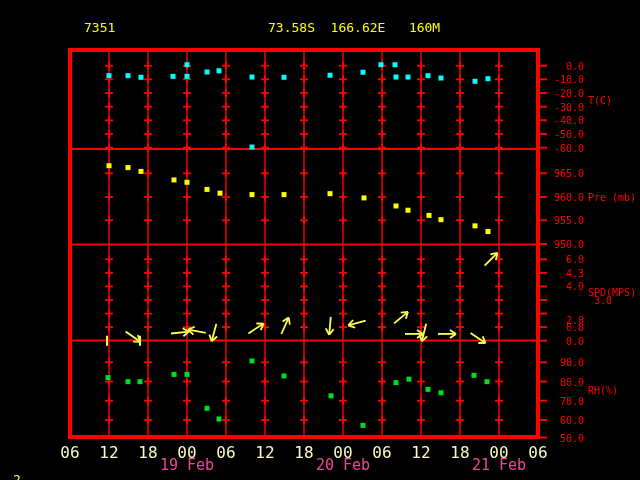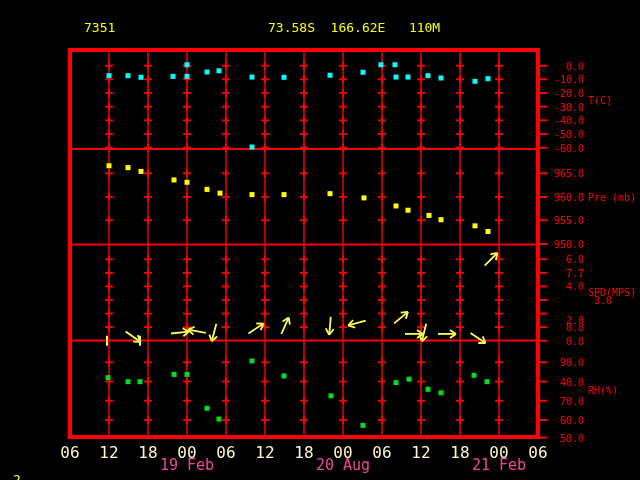--- a/index.html
+++ b/index.html
@@ -618,61 +618,61 @@
       <rect x="360.5" y="412.85943000000003" width="5" height="5" fill="#00dd22"></rect>
       <rect x="393.5" y="370.11702" width="5" height="5" fill="#00dd22"></rect>
       <rect x="406.5" y="366.66696" width="5" height="5" fill="#00dd22"></rect>
       <rect x="425.5" y="376.82547" width="5" height="5" fill="#00dd22"></rect>
       <rect x="438.5" y="380.27553" width="5" height="5" fill="#00dd22"></rect>
       <rect x="471.5" y="362.83356000000003" width="5" height="5" fill="#00dd22"></rect>
       <rect x="484.5" y="369.15867000000003" width="5" height="5" fill="#00dd22"></rect>
     </svg>
 
   <div class="hdr" style="left:84px;top:11px;">7351</div>
-  <div class="hdr" style="left:268px;top:11px;">73.58S  166.62E   110M</div>
+  <div class="hdr" style="left:268px;top:11px;">73.58S  166.62E   160M</div>
   <div class="hdr" style="left:13px;top:463px;">2</div>
 
   <div id="labels">
       <div class="ylab" style="left: 532px; top: 50.7px;">0.0</div>
       <div class="ylab" style="left: 532px; top: 64.3px;">-10.0</div>
       <div class="ylab" style="left: 532px; top: 78px; text-align: right;">-20.0</div>
       <div class="ylab" style="left: 532px; top: 91.7px;">-30.0</div>
       <div class="ylab" style="left: 532px; top: 105.3px;">-40.0</div>
       <div class="ylab" style="left: 532px; top: 119px;">-50.0</div>
       <div class="ylab" style="left: 532px; top: 132.7px;">-60.0</div>
       <div class="pname" style="left: 588px; top: 85px;">T(C)</div>
       <div class="ylab" style="left: 532px; top: 158.3px;">965.0</div>
       <div class="ylab" style="left: 532px; top: 182px;">960.0</div>
       <div class="ylab" style="left: 532px; top: 205.3px;">955.0</div>
       <div class="ylab" style="left: 532px; top: 229px;">950.0</div>
       <div class="pname" style="left: 588px; top: 182px;">Pre (mb)</div>
       <div class="ylab" style="left: 532px; top: 244.3px;">6.0</div>
-      <div class="ylab" style="left: 532px; top: 257.9px;">7.7</div>
+      <div class="ylab" style="left: 532px; top: 257.9px;">4.3</div>
       <div class="ylab" style="left: 532px; top: 271.4px;">4.0</div>
       <div class="ylab" style="left: 560px; top: 285px;">3.0</div>
       <div class="ylab" style="left: 532px; top: 305px;">2.0</div>
       <div class="ylab" style="left: 532px; top: 312.1px;">0.8</div>
       <div class="ylab" style="left: 532px; top: 325.7px;">0.0</div>
       <div class="pname" style="left: 588px; top: 277px;">SPD(MPS)</div>
       <div class="ylab" style="left: 532px; top: 347.3px;">90.0</div>
-      <div class="ylab" style="left: 532px; top: 366.5px;">40.0</div>
+      <div class="ylab" style="left: 532px; top: 366.5px;">80.0</div>
       <div class="ylab" style="left: 532px; top: 385.7px;">70.0</div>
       <div class="ylab" style="left: 532px; top: 405px;">60.0</div>
       <div class="ylab" style="left: 532px; top: 422.5px;">50.0</div>
       <div class="pname" style="left: 588px; top: 375px;">RH(%)</div>
       <div class="xlab" style="left: 50px; top: 436px;">06</div>
       <div class="xlab" style="left: 89px; top: 436px;">12</div>
       <div class="xlab" style="left: 128px; top: 436px;">18</div>
       <div class="xlab" style="left: 167px; top: 436px;">00</div>
       <div class="xlab" style="left: 206px; top: 436px;">06</div>
       <div class="xlab" style="left: 245px; top: 436px;">12</div>
       <div class="xlab" style="left: 284px; top: 436px;">18</div>
       <div class="xlab" style="left: 323px; top: 436px;">00</div>
       <div class="xlab" style="left: 362px; top: 436px;">06</div>
       <div class="xlab" style="left: 401px; top: 436px;">12</div>
       <div class="xlab" style="left: 440px; top: 436px;">18</div>
       <div class="xlab" style="left: 479px; top: 436px;">00</div>
       <div class="xlab" style="left: 518px; top: 436px;">06</div>
       <div class="dlab" style="left: 157px; top: 449px;">19 Feb</div>
-      <div class="dlab" style="left: 313px; top: 449px;">20 Aug</div>
+      <div class="dlab" style="left: 313px; top: 449px;">20 Feb</div>
       <div class="dlab" style="left: 469px; top: 449px;">21 Feb</div>
     </div>
 </div>
 
 </body></html>

